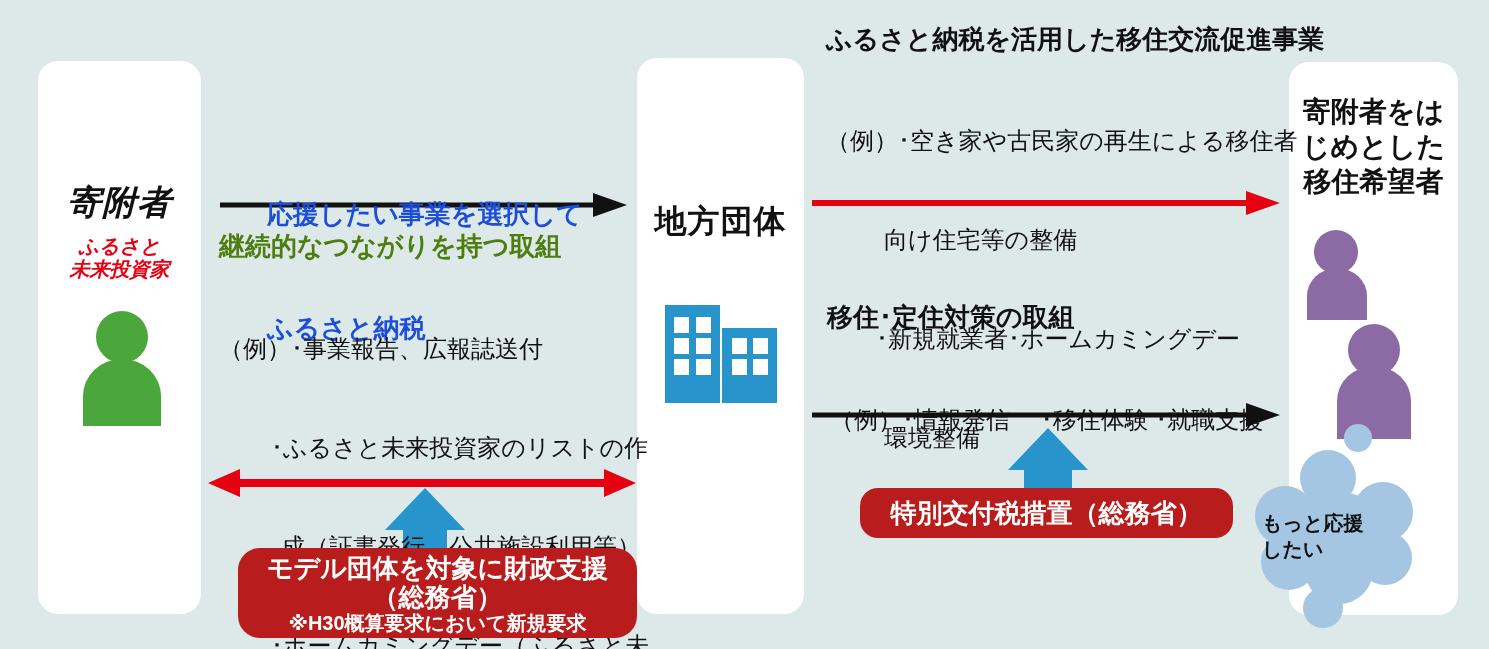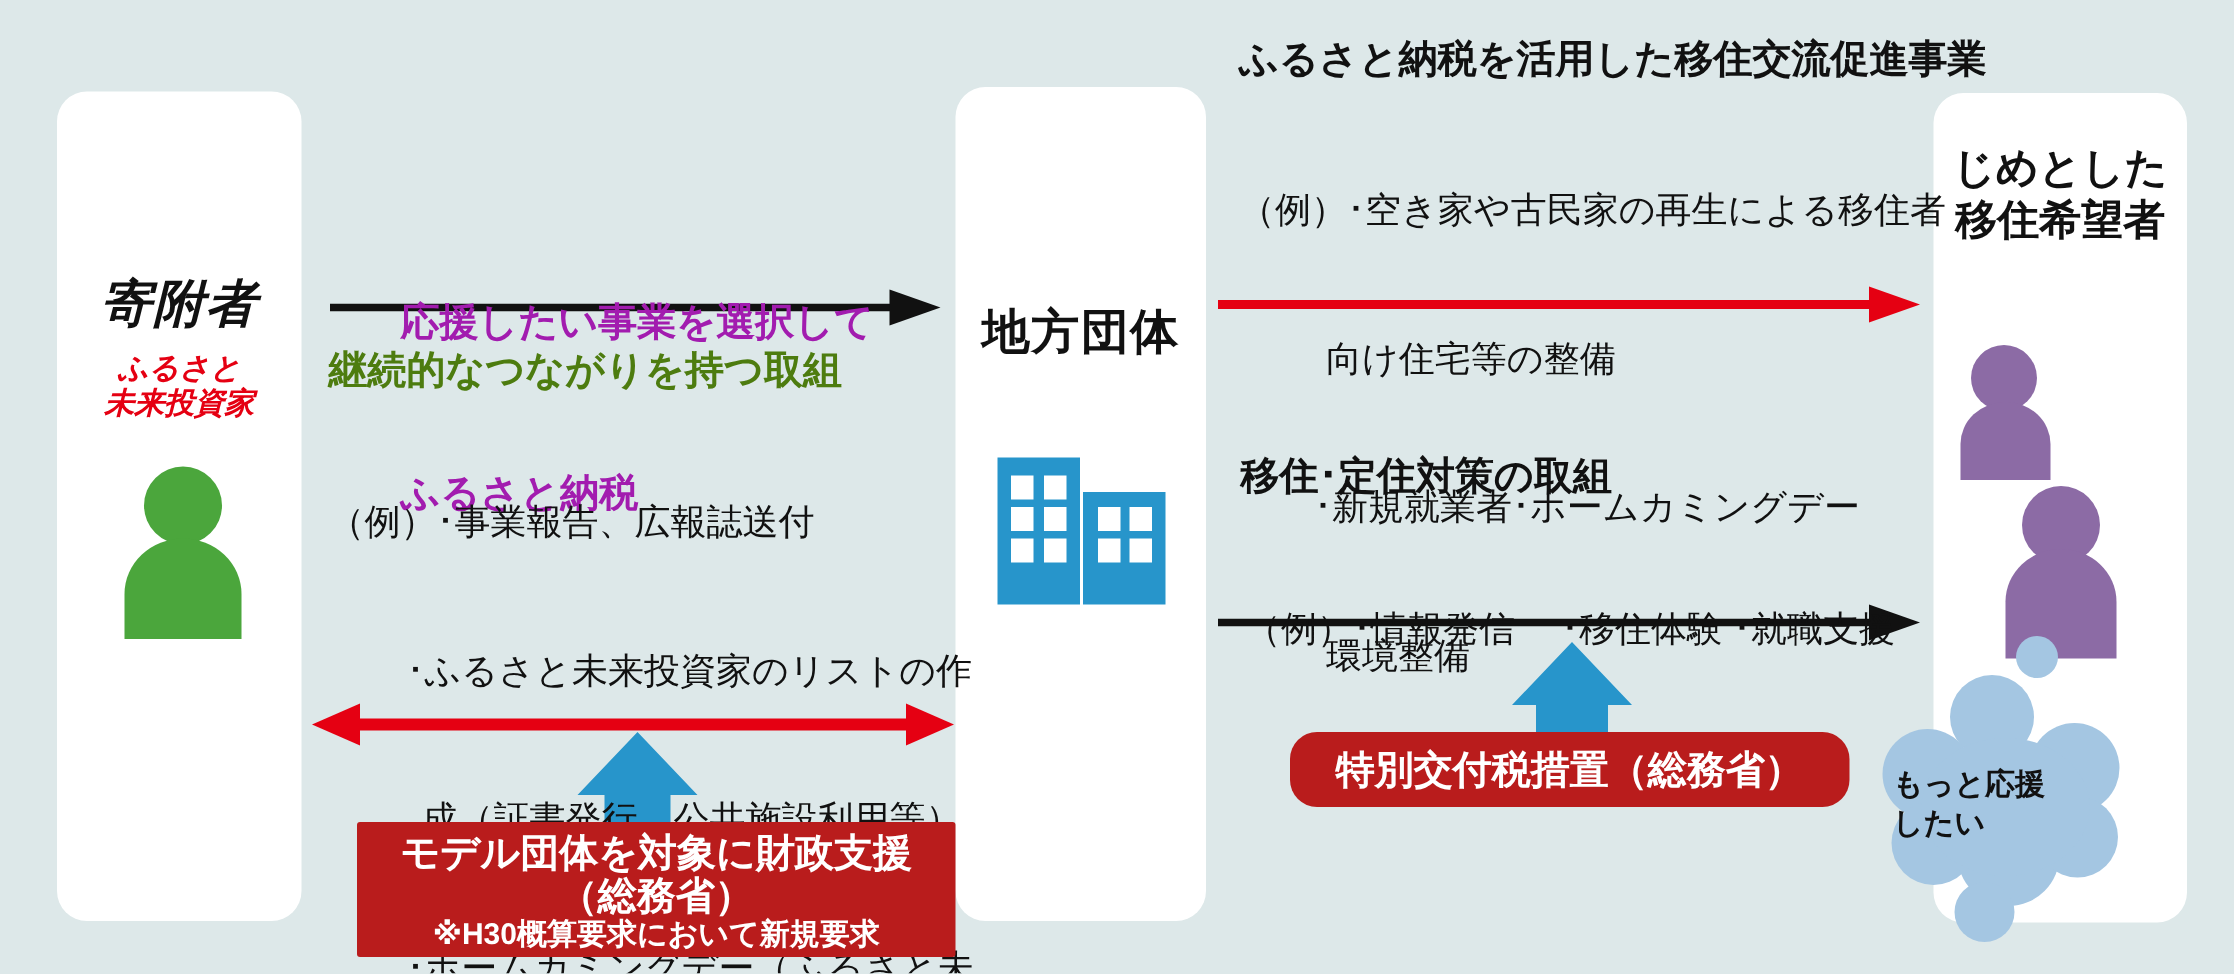--- a/index.html
+++ b/index.html
@@ -16,28 +16,28 @@
 
   .panel-title{position:absolute;width:100%;text-align:center;font-weight:bold;color:#111;}
   #donor-title{top:119px;font-size:34px;letter-spacing:1px;}
   #donor-sub{position:absolute;top:174px;width:100%;text-align:center;color:#e50012;font-weight:bold;font-size:20px;line-height:23px;}
   #muni-title{top:130px;font-size:32px;letter-spacing:1px;margin-top:12px;}
   #migrant-title{top:32px;font-size:28px;line-height:35px;}
 
   .svg-abs{position:absolute;display:block;}
 
   .label{position:absolute;white-space:pre;}
-  .flow-label{font-size:26px;font-weight:bold;line-height:38px;color:#a21caf;}
+  .flow-label{font-size:26px;font-weight:bold;line-height:38px;color:#1d4ed8;}
   .red-heading{font-size:26px;font-weight:bold;color:#4d7c0f;}
   .block-title{font-size:26px;font-weight:bold;color:#111;}
   .list{font-size:24px;line-height:33px;color:#111;font-weight:500;}
   .list div{white-space:pre;}
 
   .bluebox{position:absolute;background:#b91c1c;color:#ffffff;text-align:center;font-weight:bold;}
-  #model-box{left:238px;top:548px;width:399px;height:90px;border-radius:2px;}
+  #model-box{left:238px;top:548px;width:399px;height:90px;border-radius:22px;}
   #model-box .l1{font-size:26px;line-height:30px;margin-top:5px;}
   #model-box .l2{font-size:26px;line-height:28px;}
   #model-box .l3{font-size:20px;line-height:24px;}
   #special-box{left:860px;top:488px;width:373px;height:50px;border-radius:18px;}
   #special-box .l1{font-size:26px;line-height:50px;}
 
   #cloud-text{position:absolute;left:1262px;top:510px;width:150px;text-align:left;
     font-size:20px;font-weight:bold;line-height:26px;color:#111;}
   .bubble-dot{position:absolute;background:#a4c6e2;border-radius:50%;}
 </style>
@@ -53,20 +53,21 @@
       <div>未来投資家</div>
     </div>
   </div>
 
   <div class="panel" id="panel-muni">
     <div class="panel-title" id="muni-title">地方団体</div>
   </div>
 
   <div class="panel" id="panel-migrant">
     <div class="panel-title" id="migrant-title">
+      <div>寄附者をは</div>
       <div>じめとした</div>
       <div>移住希望者</div>
     </div>
   </div>
 
   <svg class="svg-abs" style="left:80px;top:308px;" width="85" height="120" viewBox="0 0 85 120">
     <circle cx="42" cy="29" r="26" fill="#4ba63c"></circle>
     <path d="M 3 118 L 3 88 A 39 37 0 0 1 81 88 L 81 118 Z" fill="#4ba63c"></path>
   </svg>
 

